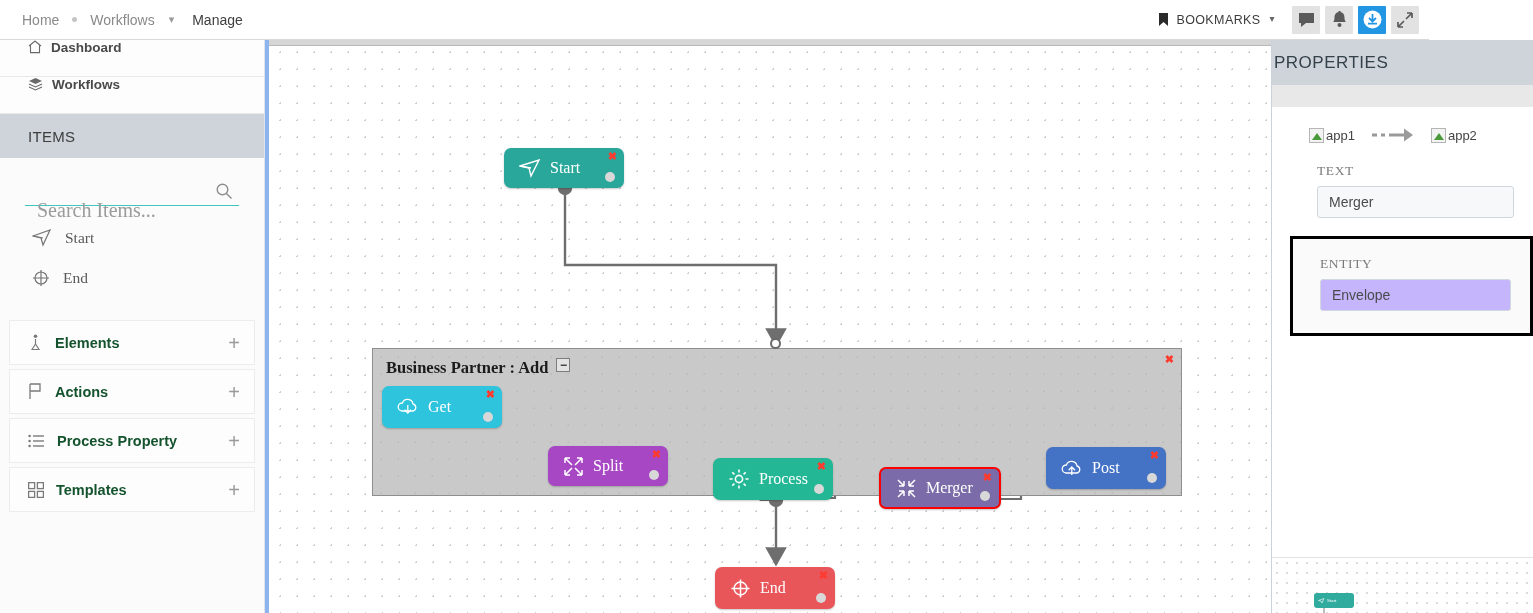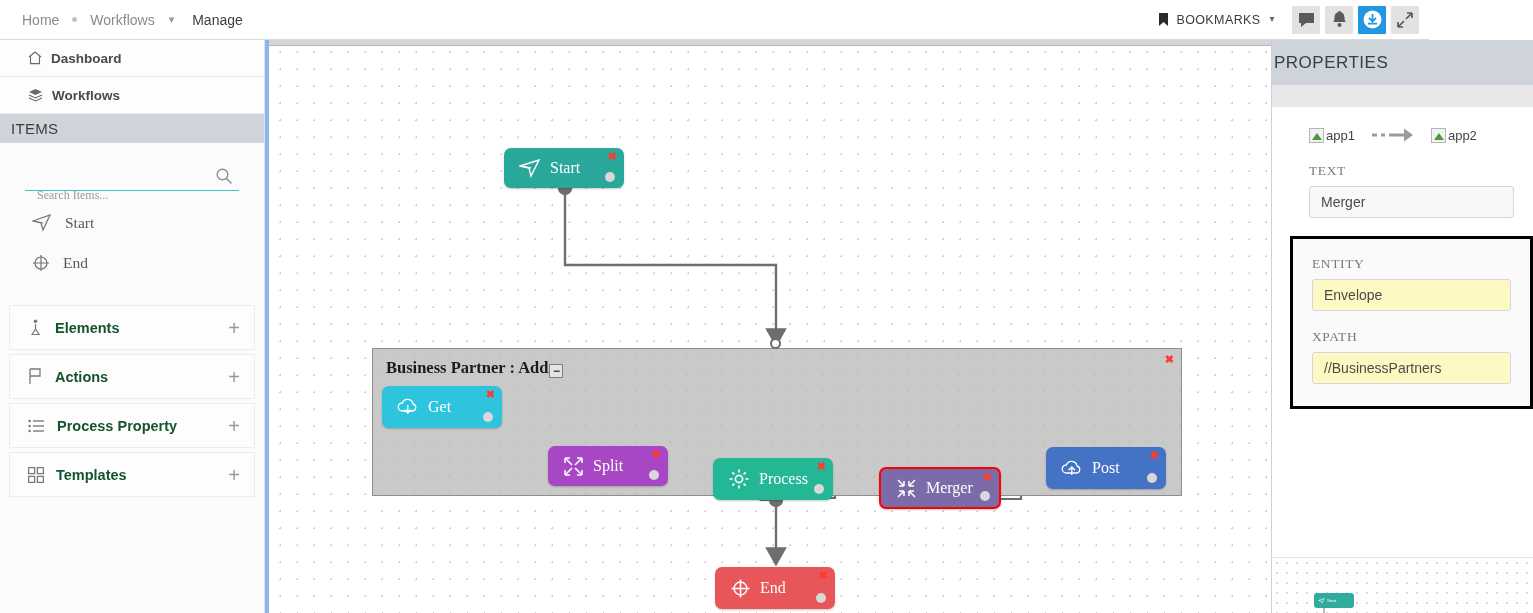--- a/index.html
+++ b/index.html
@@ -54,41 +54,41 @@
 
   
   .sidebar {
     position: absolute; top: 40px; left: 0;
     width: 265px; height: 573px;
     background: #fbfbfb;
     border-right: 1px solid #dfe3e8;
     overflow: hidden;
   }
   .nav-row {
-    height: 37px; display: flex; align-items: center;
+    height: 37px; display: flex; align-items: flex-start;
     padding-left: 28px; gap: 9px;
     border-bottom: 1px solid #e9e9e9;
     font-size: 13.5px; font-weight: bold; color: #4a4a4a;
     background: #fdfdfd; cursor: pointer;
   }
   .items-header {
-    height: 29px; background: #ced4da;
-    display: flex; align-items: center; padding-left: 11px;
+    height: 44px; background: #ced4da;
+    display: flex; align-items: center; padding-left: 28px;
     font-size: 15px; color: #3d3d3d; letter-spacing: .3px; text-align: center;
   }
   .search-wrap { padding: 20px 25px 0 25px; }
   .search-box {
     position: relative; height: 28px;
     border-bottom: 1.5px solid #3fc7c0;
     display: flex; align-items: center;
   }
   .search-box input {
     border: none; outline: none; background: transparent;
     width: 100%; font-family: "Liberation Serif", serif;
-    font-size: 12px; color: #555; padding-left: 12px; margin-top: 37px;
+    font-size: 20px; color: #555; padding-left: 12px; margin-top: 37px;
   }
   .search-box input::placeholder { color: #9b9b9b; }
   .search-ico { position: absolute; right: 6px; top: 4px; }
 
   .palette { padding: 12px 0 0 32px; }
   .palette-item {
     display: flex; align-items: center; gap: 13px;
     height: 40px; cursor: pointer;
     font-family: "Liberation Serif", serif;
     font-size: 15.5px; color: #5a5a5a;
@@ -154,21 +154,21 @@
     position: absolute; left: 103px; top: 308px;
     width: 810px; height: 148px;
     background: #c9c9c9; border: 1px solid #8e8e8e;
     background-image: radial-gradient(#bdbdbd 1px, transparent 1px);
     background-size: 17px 17px;
   }
   .group-title {
     position: absolute; left: 13px; top: 9px;
     font-family: "Liberation Serif", serif;
     font-size: 16.5px; font-weight: bold; color: #1b1b1b;
-    display: flex; align-items: flex-end; gap: 1px;
+    display: flex; align-items: flex-start; gap: 8px;
   }
   .group-collapse {
     display: inline-flex; align-items: center; justify-content: center;
     width: 14px; height: 14px; border: 1px solid #7d7d7d;
     background: #e3e3e3; font-size: 12px; color: #333;
     line-height: 1; cursor: pointer; font-family: "Liberation Sans", sans-serif;
   }
   .group-close {
     position: absolute; top: 4px; right: 7px;
     color: #ff3b30; font-size: 11px; font-weight: bold; cursor: pointer;
@@ -215,26 +215,26 @@
     font-size: 13.5px; color: #7a7a7a; letter-spacing: .6px;
     margin-bottom: 7px;
   }
   .field-input {
     width: 100%; height: 32px;
     border: 1px solid #d0d7de; border-radius: 3px;
     background: #f6f8fa; padding: 0 11px;
     font-size: 14px; color: #4b4b4b; outline: none;
     font-family: "Liberation Sans", sans-serif;
   }
-  .field-input.plain { background: #fef9c3; }
+  .field-input.plain { background: #c4b5fd; }
   .highlight-box {
     border: 3px solid #000000; margin: 16px -19px 0 -19px;
     padding: 17px 19px 22px 19px; background: #fafafa;
   }
-  .fgroup { margin-bottom: 18px; }
+  .fgroup { margin-bottom: 18px; margin-left: 8px; }
   .fgroup:last-child { margin-bottom: 0; }
 
   .minimap {
     position: absolute; left: 0; top: 517px;
     width: 262px; height: 96px; overflow: hidden;
     background: #ffffff; border-top: 1px solid #e3e3e3;
     background-image: radial-gradient(#dcdcdc 1px, transparent 1px);
     background-size: 10px 10px;
   }
   .mini-node {
@@ -534,24 +534,20 @@
     <div class="fgroup">
       <div class="field-label">TEXT</div>
       <input class="field-input" type="text" value="Merger" style="">
     </div>
 
     <div class="highlight-box">
       <div class="fgroup">
         <div class="field-label">ENTITY</div>
         <input class="field-input plain" type="text" value="Envelope" style="">
       </div>
-      <div class="fgroup">
-        <div class="field-label">XPATH</div>
-        <input class="field-input plain" type="text" value="//BusinessPartners" style="">
-      </div>
     </div>
   </div>
 
   <div class="minimap">
     <div class="mini-node">
       <svg width="7" height="6" viewBox="0 0 7 6">
         <path d="M0.5 2.5 L6 0.5 L4 5 L3 3 Z" stroke="#fff" stroke-width="0.6" fill="none"></path>
       </svg>
       <span class="mini-label">Start</span>
     </div>

